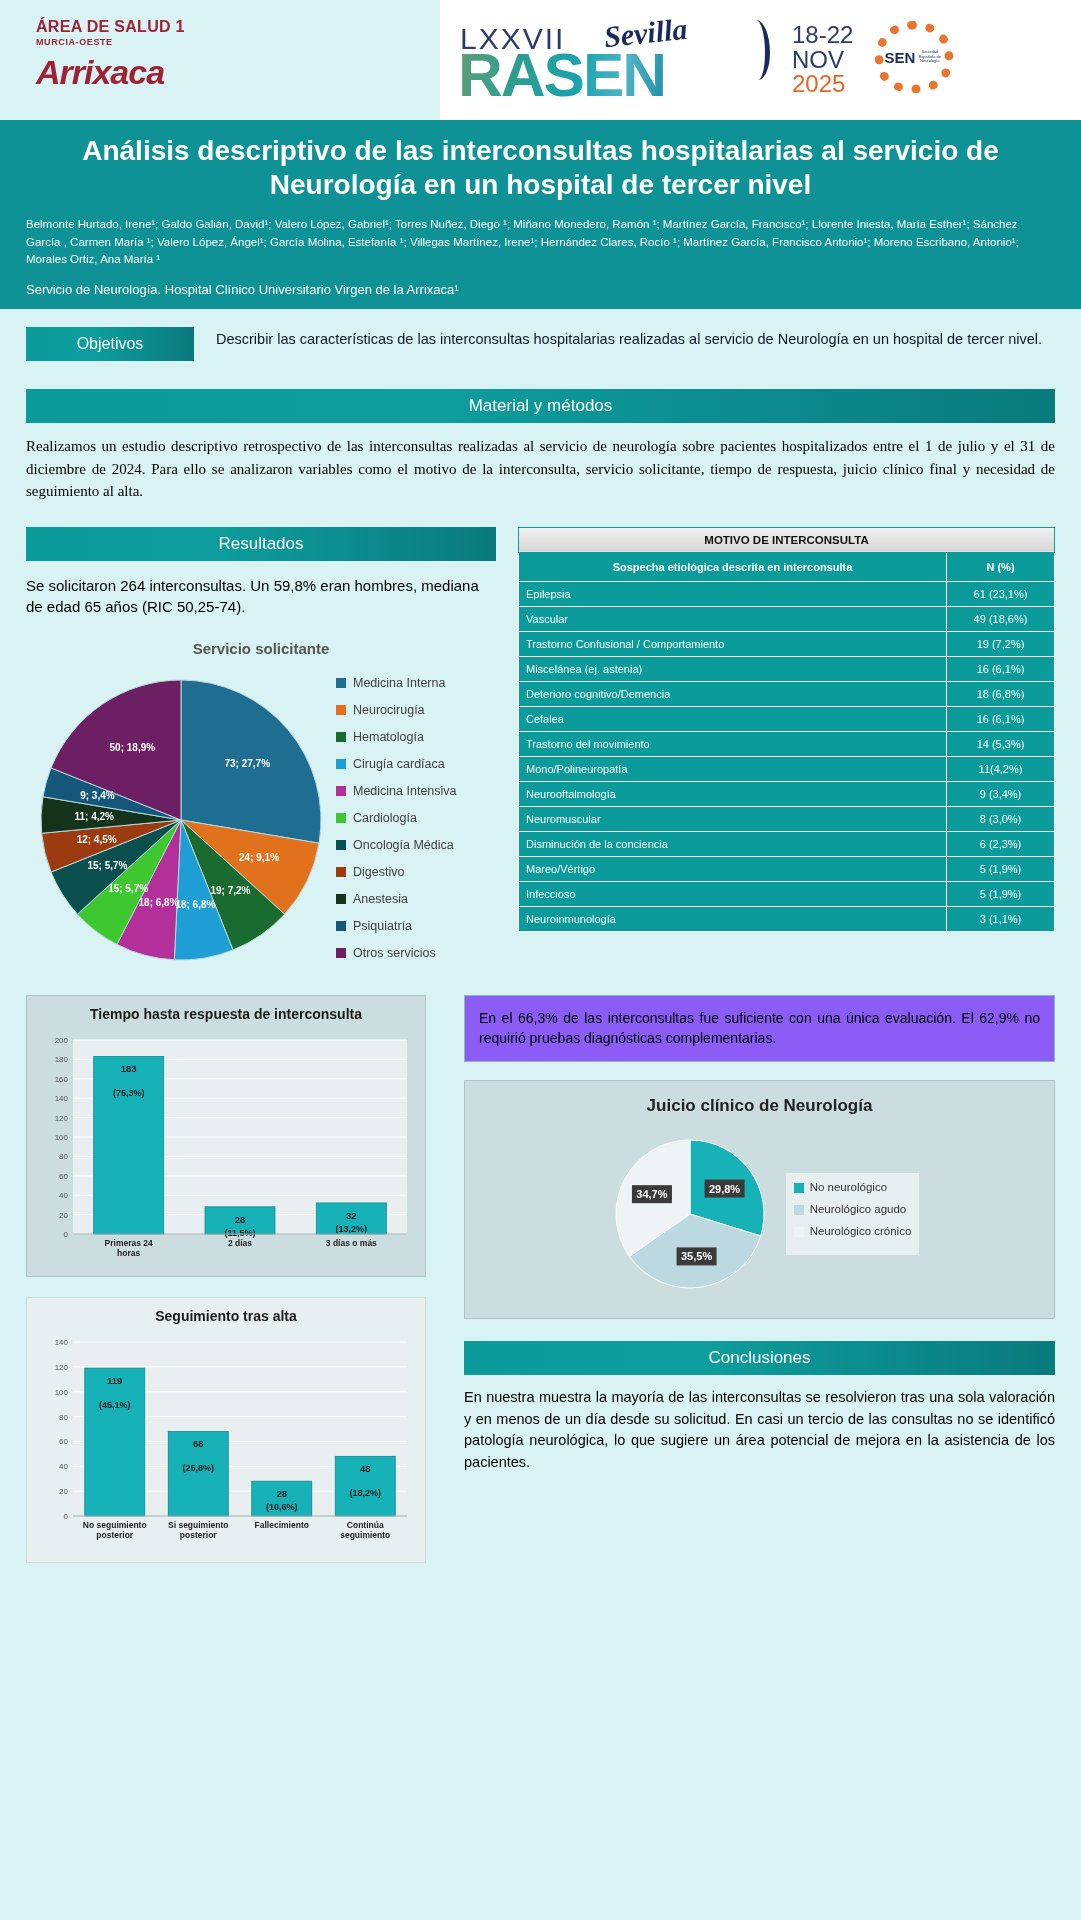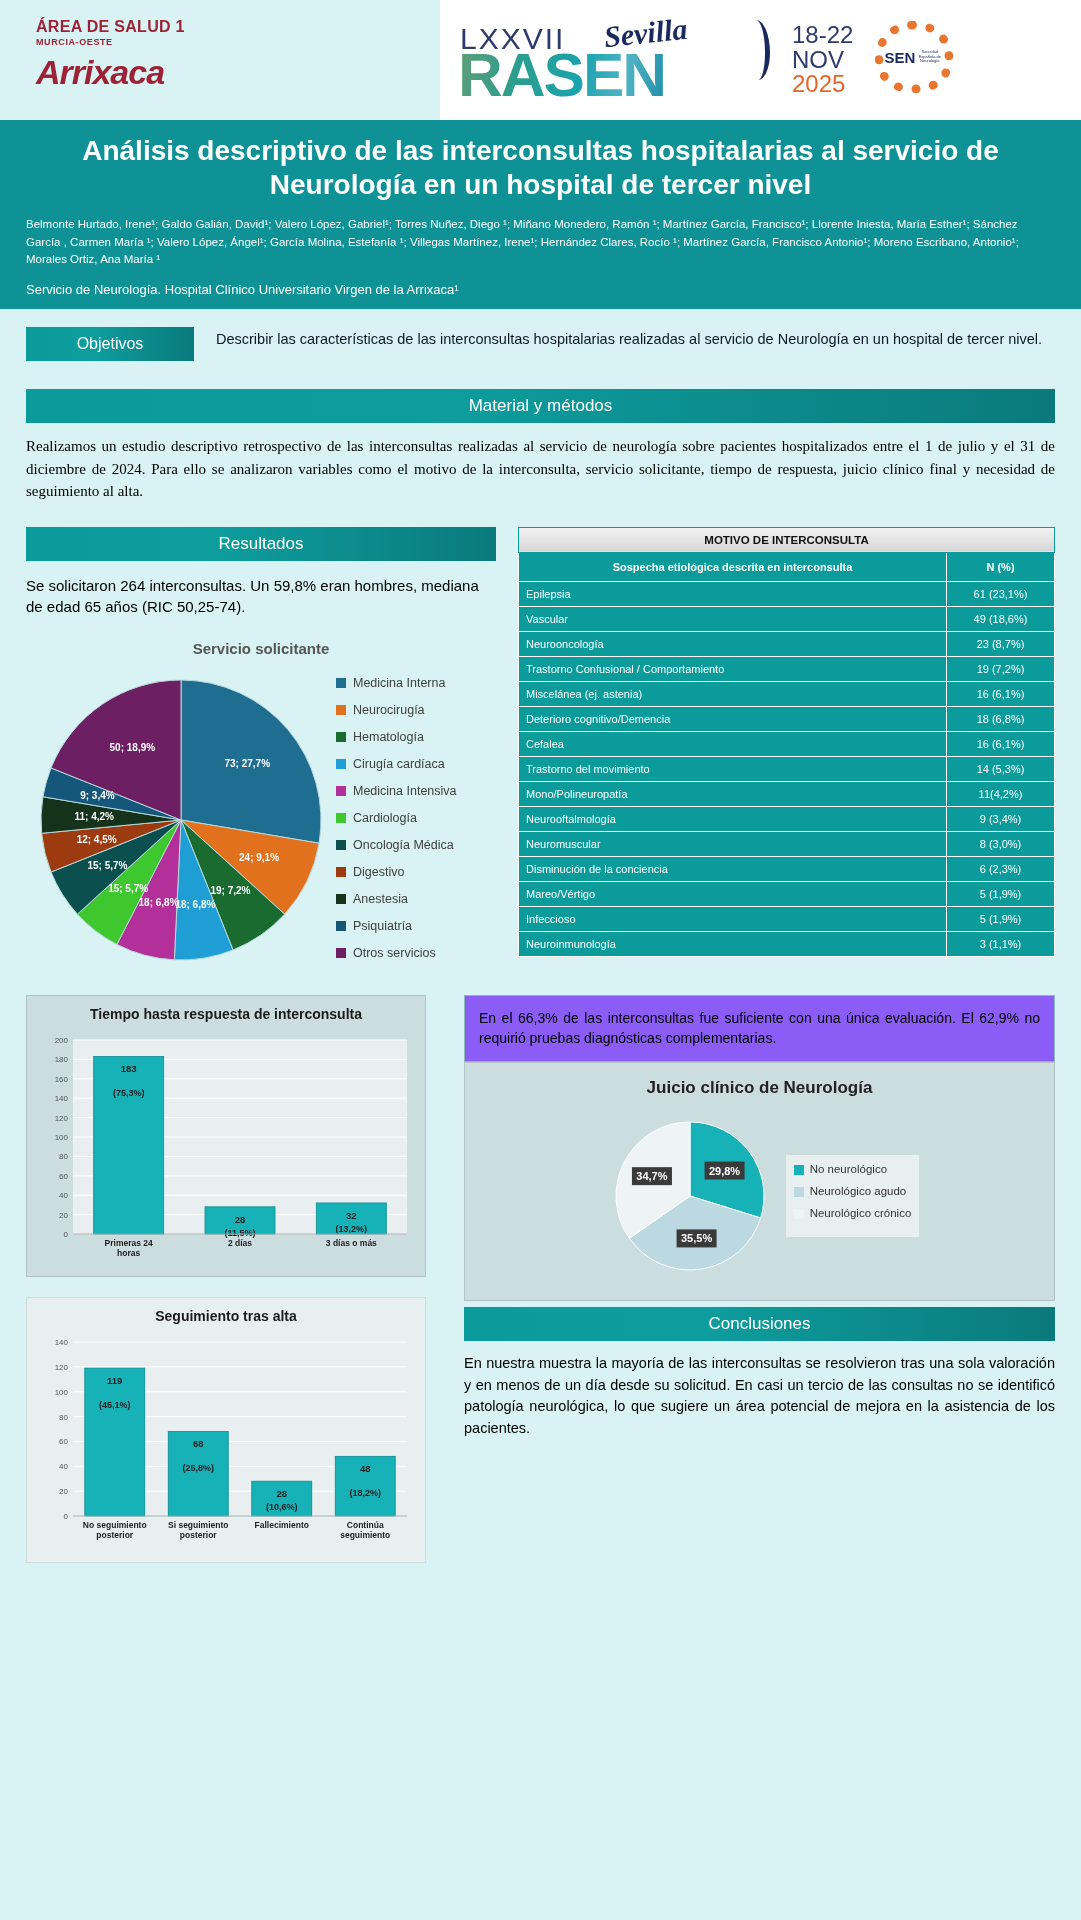--- a/index.html
+++ b/index.html
@@ -87,29 +87,29 @@
   .chart-card.plain { background: #e8eff0; border: 1px solid #cfdcde; }
   .chart-card-title { text-align: center; font-weight: bold; font-size: 14px; color: #1a1a1a; margin-bottom: 4px; }
   .axis-txt { font-size: 8px; fill: #555; }
   .cat-txt { font-size: 8.5px; fill: #222; font-weight: bold; }
   .val-txt { font-size: 9.5px; fill: #222; font-weight: bold; }
   .val-in { font-size: 9px; fill: #222; font-weight: bold; }
 
   .note-box { border: 1px solid #8ab8bb; background: #8b5cf6; padding: 12px 14px; font-size: 14px; line-height: 1.45; text-align: justify; }
 
   
-  .juicio-card { background: #ccdde0; border: 1px solid #b0c4c7; padding: 14px 12px; }
+  .juicio-card { background: #ccdde0; border: 1px solid #b0c4c7; padding: 14px 12px; margin-top: 18px; }
   .juicio-title { text-align: center; font-weight: bold; font-size: 17px; color: #222; line-height: 1.25; margin-bottom: 8px; }
   .juicio-body { display: flex; align-items: center; justify-content: center; gap: 6px; }
   .juicio-legend { font-size: 11.5px; color: #333; background: #e8eff0; padding: 8px 8px; line-height: 1.2; }
   .jleg-item { display: flex; align-items: flex-start; gap: 6px; margin-bottom: 8px; }
   .jleg-sw { width: 10px; height: 10px; flex: 0 0 10px; margin-top: 2px; }
   .jpct { font-size: 11px; font-weight: bold; fill: #fff; }
 
-  .concl-bar { margin-top: 6px; }
+  .concl-bar { margin-top: 22px; }
   .concl-text { margin-top: 12px; font-size: 14.5px; line-height: 1.5; text-align: justify; }
 </style>
 </head>
 <body>
 
 <div class="logo-bar">
   <div class="logo-left">
     <div class="area-salud">ÁREA DE SALUD 1</div>
     <div class="murcia">MURCIA-OESTE</div>
     <div class="arrixaca">Arrixaca</div>
@@ -250,24 +250,20 @@
           </tr>
         </thead>
         <tbody id="motivo-rows">
             <tr>
               <td>Epilepsia</td>
               <td class="n">61 (23,1%)</td>
             </tr>
             <tr>
               <td>Vascular</td>
               <td class="n">49 (18,6%)</td>
-            </tr>
-            <tr>
-              <td>Neurooncología</td>
-              <td class="n">23 (8,7%)</td>
             </tr>
             <tr>
               <td>Trastorno Confusional / Comportamiento</td>
               <td class="n">19 (7,2%)</td>
             </tr>
             <tr>
               <td>Miscelánea (ej. astenia)</td>
               <td class="n">16 (6,1%)</td>
             </tr>
             <tr>

